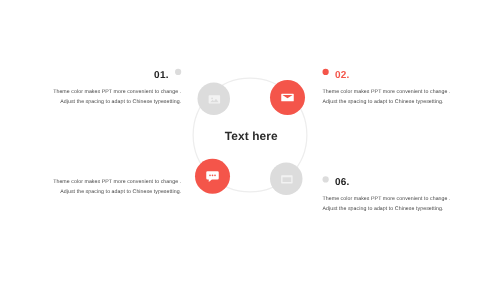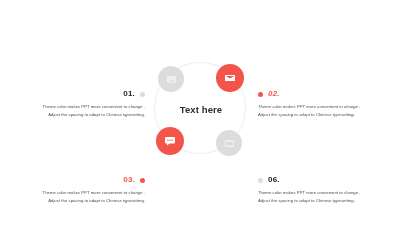--- a/index.html
+++ b/index.html
@@ -74,25 +74,24 @@
   
   .block {
     position: absolute;
     width: 112px;
   }
   .block.align-right { text-align: right; }
   .block.align-left  { text-align: left; }
 
   .block-head {
     display: flex;
-    align-items: center;
+    align-items: flex-start;
     gap: 5px;
     margin-bottom: 4px;
     height: 10px;
-    margin-top: 34px;
   }
   .block.align-right .block-head { justify-content: flex-end; }
   .block.align-left  .block-head { justify-content: flex-start; }
 
   .num {
     font-size: 8px;
     font-weight: bold;
     letter-spacing: 0.2px;
     line-height: 10px;
   }
@@ -109,21 +108,21 @@
   .dot.red  { background: #f4554a; }
 
   .body-text {
     font-size: 4.2px;
     line-height: 8px;
     color: #4a4a4a;
     letter-spacing: 0.05px;
   }
 
   #block-1 { left: 33px;  top: 55px; }
-  #block-2 { left: 258px; top: 55px; font-style: italic; }
+  #block-2 { left: 258px; top: 55px; }
   #block-3 { left: 33px;  top: 141px; }
   #block-4 { left: 258px; top: 141px; }
 </style>
 </head>
 <body>
 
 <div id="slide">
 
   <div id="hub">
     <div id="hub-label">Text here</div>
@@ -175,24 +174,20 @@
 
   <div id="block-2" class="block align-left">
     <div class="block-head">
       <span class="dot red"></span>
       <span class="num red">02.</span>
     </div>
     <div class="body-text">Theme  color makes PPT more convenient to change . Adjust the spacing to adapt to Chinese typesetting.</div>
   </div>
 
   <div id="block-3" class="block align-right">
-    <div class="block-head">
-      <span class="num red">03.</span>
-      <span class="dot red"></span>
-    </div>
     <div class="body-text">Theme  color makes PPT more convenient to change . Adjust the spacing to adapt to Chinese typesetting.</div>
   </div>
 
   <div id="block-4" class="block align-left">
     <div class="block-head">
       <span class="dot gray"></span>
       <span class="num dark">06.</span>
     </div>
     <div class="body-text">Theme  color makes PPT more convenient to change . Adjust the spacing to adapt to Chinese typesetting.</div>
   </div>

